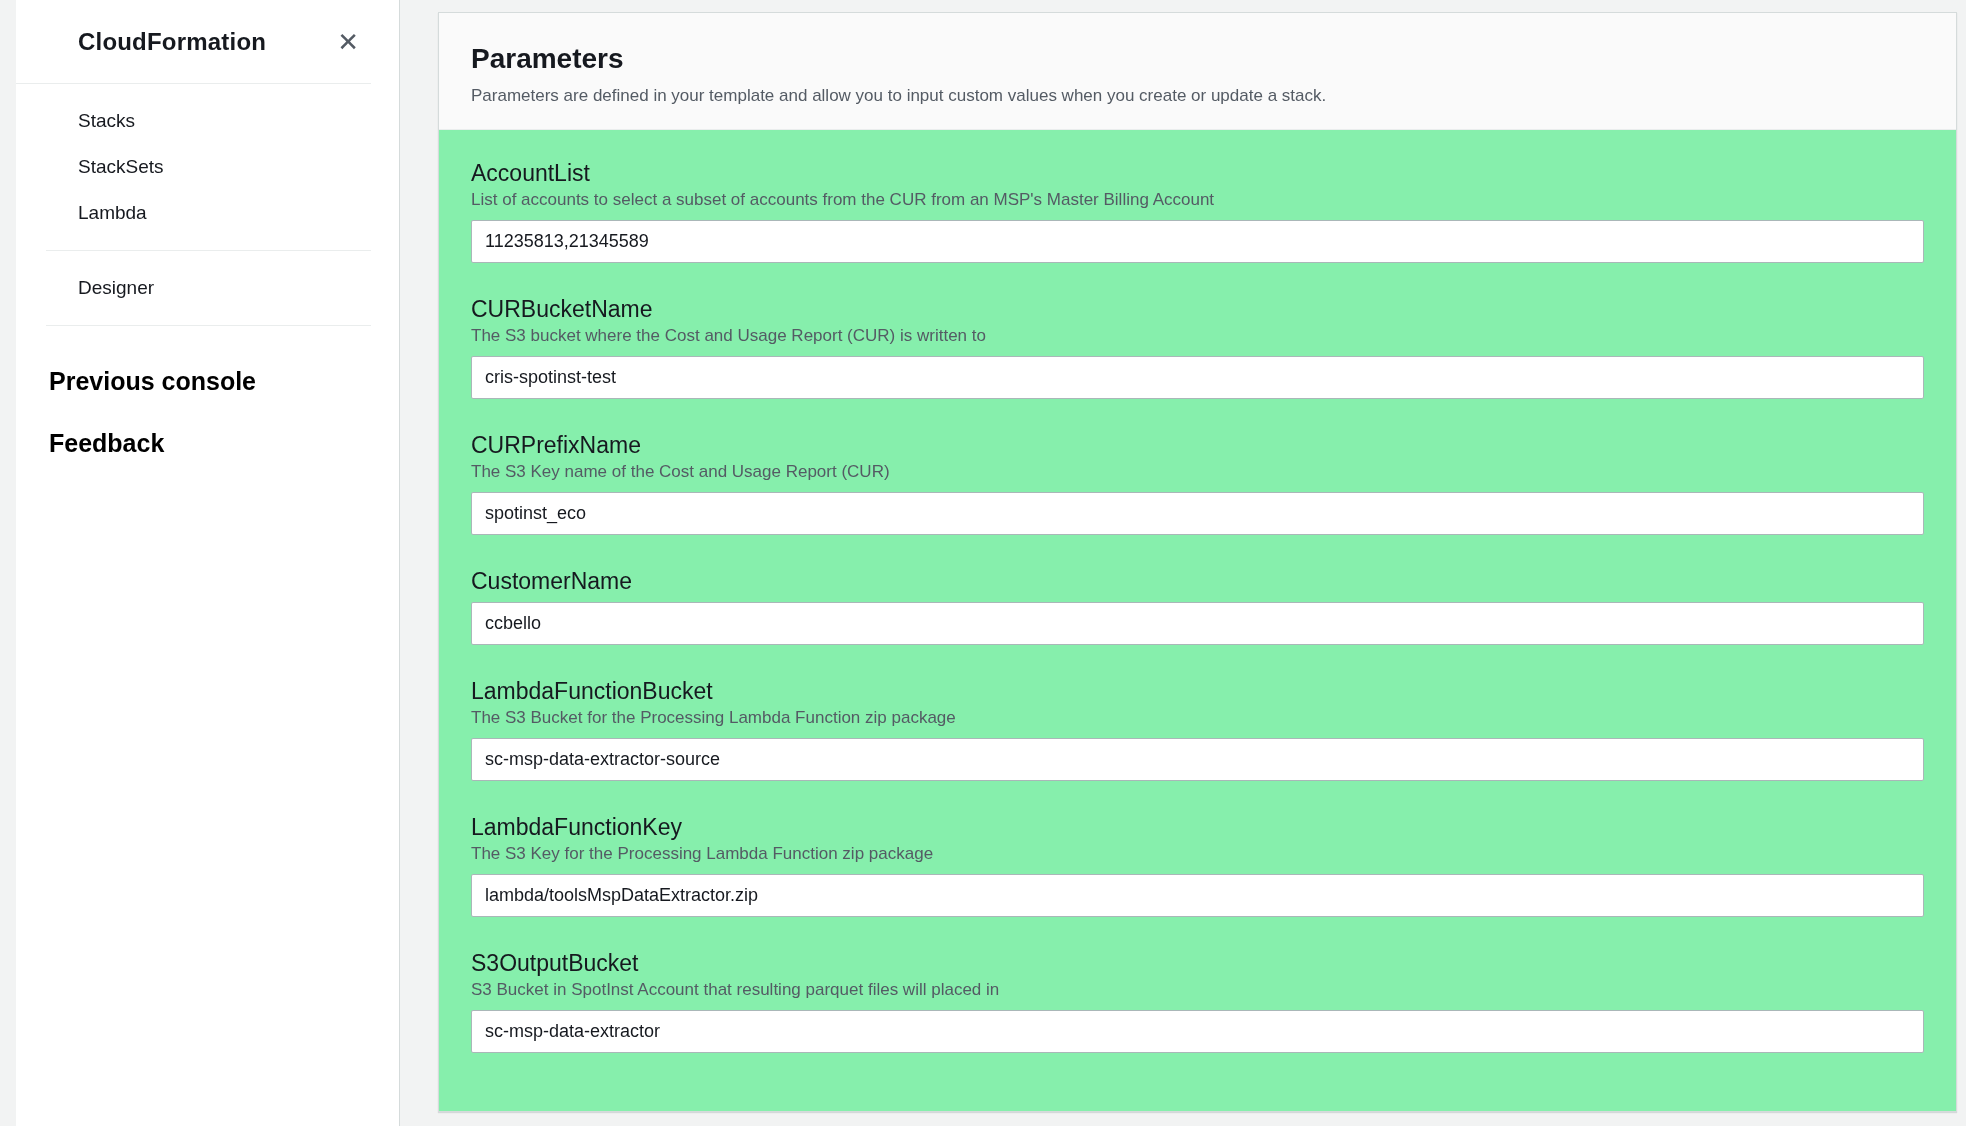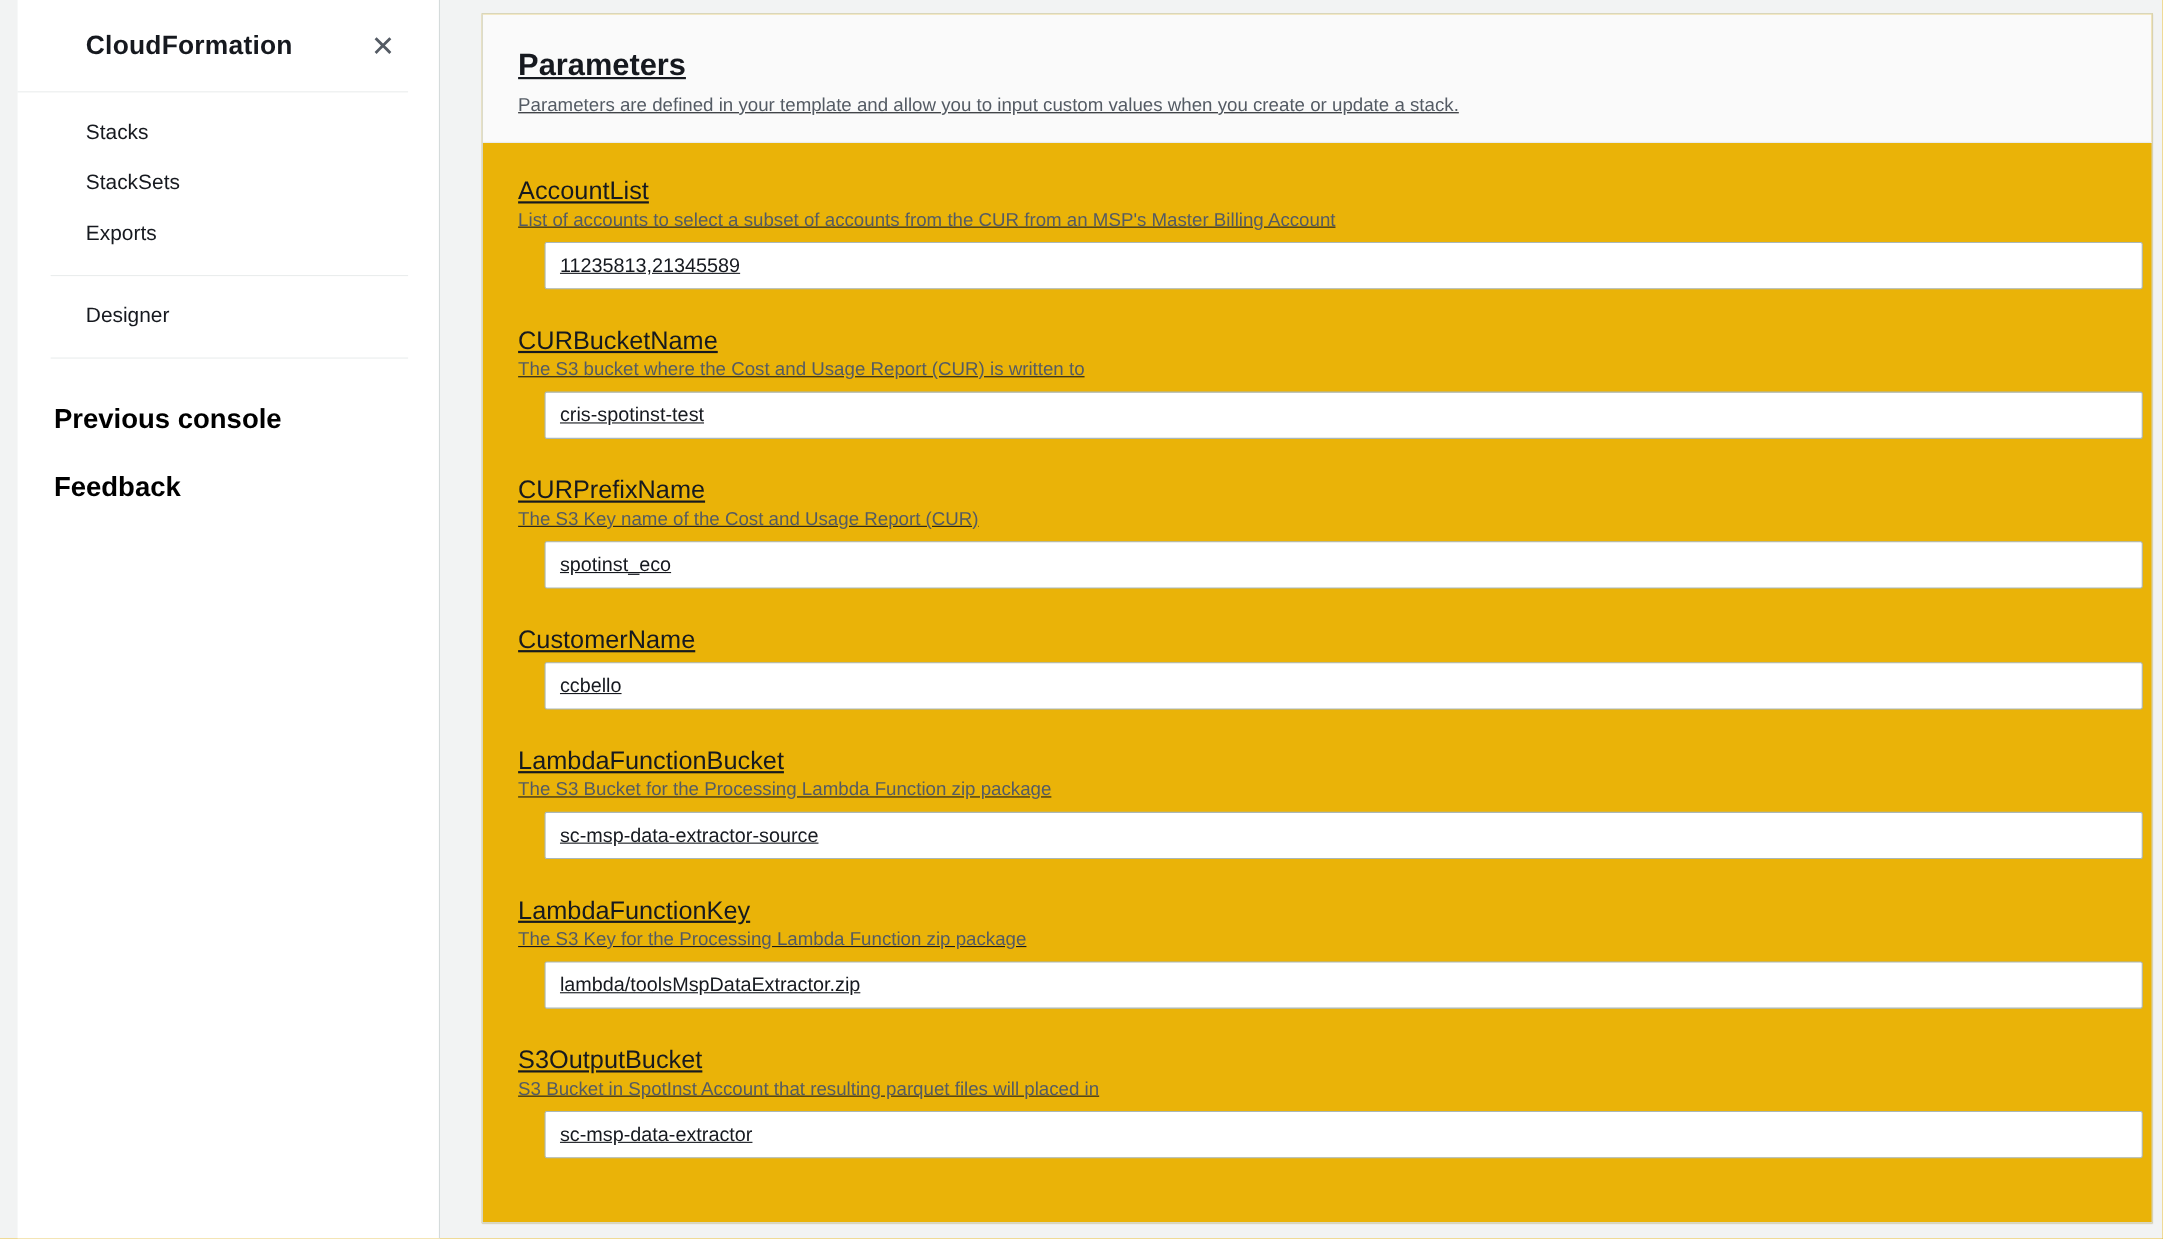--- a/index.html
+++ b/index.html
@@ -53,25 +53,24 @@
     color: #000000; text-decoration: none; cursor: pointer;
   }
   .footer-link + .footer-link { margin-top: 16px; }
 
   
   .main {
     position: absolute; left: 385px; top: 0; right: 0; bottom: 0;
     padding: 12px 9px 13px 53px;
   }
   .card {
-    background: #eab308;
+    background: #86efac;
     border: 1px solid #d5dbdb;
     box-shadow: 0 1px 1px 0 rgba(0, 28, 36, 0.12);
     min-height: 1100px;
-    text-decoration: underline;
   }
   .card-header {
     background: #fafafa;
     border-bottom: 1px solid #eaeded;
     padding: 28px 32px 22px 32px;
   }
   .card-title { margin: 0; font-size: 28px; line-height: 36px; font-weight: 700; color: #16191f; }
   .card-desc  { margin: 8px 0 0 0; font-size: 17px; line-height: 22px; color: #545b64; }
 
   .card-body { padding: 31px 32px 33px 32px; }
@@ -79,38 +78,37 @@
   .field:last-child { margin-bottom: 0; }
   .field-label { font-size: 23px; line-height: 24px; color: #16191f; }
   .field-desc  { margin-top: 4px; font-size: 17px; line-height: 22px; color: #545b64; }
   .field-input {
     display: block; width: 100%; height: 43px;
     margin-top: 9px; padding: 4px 13px;
     border: 1px solid #aab7b8; border-radius: 2px;
     background: #ffffff;
     font-family: inherit; font-size: 18px; color: #16191f;
     outline: none;
-    margin-left: 24px;
   }
 </style>
 </head>
 <body>
 
 <nav class="sidebar">
   <div class="sidebar-header">
     <span class="sidebar-title">CloudFormation</span>
     <button class="close-button">
       <span>✕</span>
     </button>
   </div>
 
   <div class="nav-section">
     <a class="nav-link">Stacks</a>
     <a class="nav-link">StackSets</a>
-    <a class="nav-link">Exports</a>
+    <a class="nav-link">Lambda</a>
   </div>
 
   <hr class="nav-divider">
 
   <div class="nav-section">
     <a class="nav-link">Designer</a>
   </div>
 
   <hr class="nav-divider">
 

